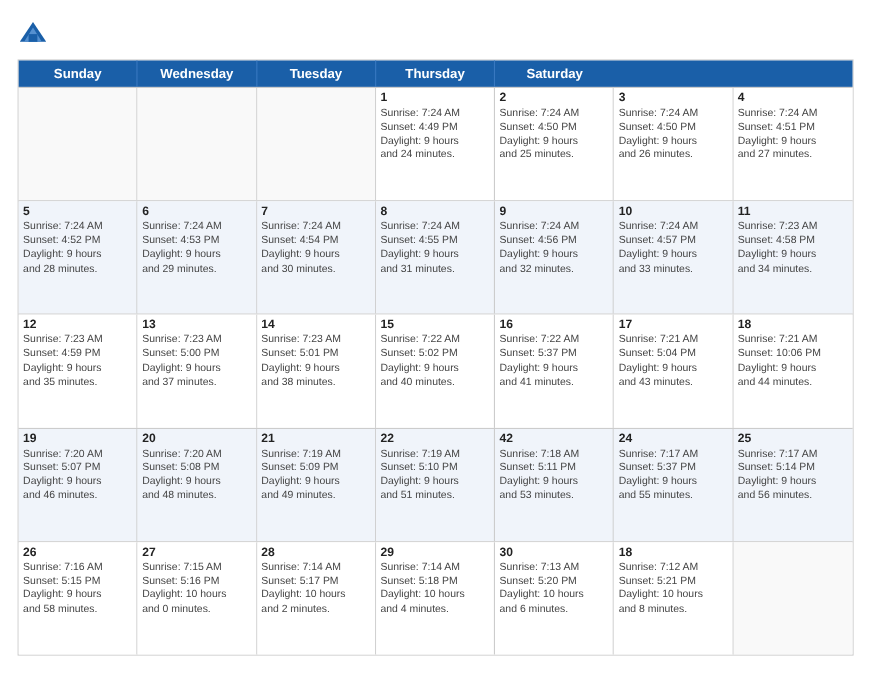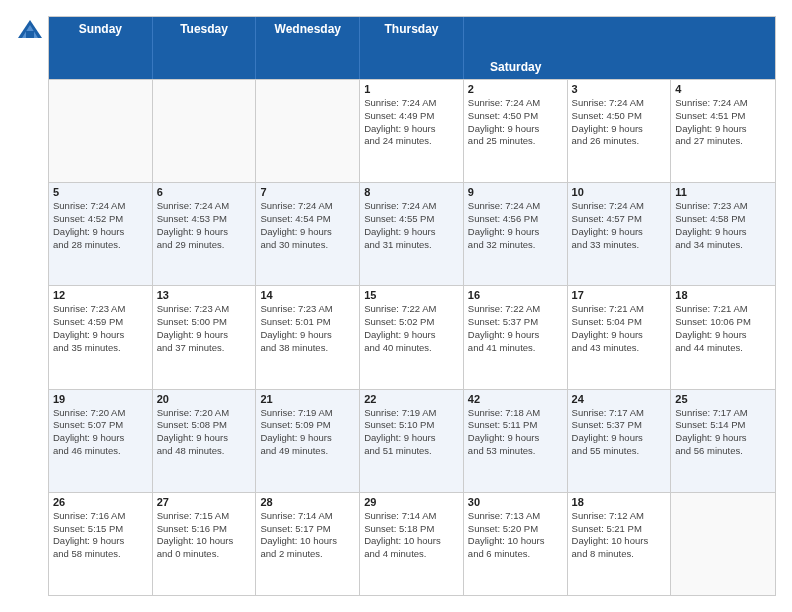--- a/index.html
+++ b/index.html
@@ -8,20 +8,21 @@
       height: 612px;
       font-family: Arial, sans-serif;
       background: #fff;
       overflow: hidden;
     }
     .page {
       width: 792px;
       height: 612px;
       padding: 16px;
       display: flex;
+      flex-direction: column;
     }
     .header {
       display: flex;
       justify-content: space-between;
       align-items: flex-start;
       margin-bottom: 10px;
     }
     .logo {
       display: flex;
       align-items: center;
@@ -70,21 +71,21 @@
       background: #1a5fa8;
     }
     .cal-header-cell {
       color: #fff;
       font-size: 12px;
       font-weight: bold;
       text-align: center;
       padding: 5px 2px;
       border-right: 1px solid #3878c0;
     }
-    .cal-header-cell:last-child { border-right: none; margin-top: 38px; }
+    .cal-header-cell:last-child { border-right: none; }
     .cal-body {
       flex: 1;
       display: flex;
       flex-direction: column;
     }
     .cal-row {
       flex: 1;
       display: grid;
       grid-template-columns: repeat(7, 1fr);
       border-top: 1px solid #ccc;
@@ -129,22 +130,22 @@
     </div>
     <div class="title-block">
       <div class="month-title"></div>
       <div class="subtitle"></div>
     </div>
   </div>
 
   <div class="calendar">
     <div class="cal-header">
     <div class="cal-header-cell">Sunday</div>
+        <div class="cal-header-cell">Wednesday</div>
         <div class="cal-header-cell">Tuesday</div>
-        <div class="cal-header-cell">Wednesday</div>
         <div class="cal-header-cell">Thursday</div>
         <div class="cal-header-cell">Saturday</div>
       </div>
     <div class="cal-body">
     <div class="cal-row">
           <div class="cal-cell empty"></div>
           <div class="cal-cell empty"></div>
           <div class="cal-cell empty"></div>
           <div class="cal-cell">
             <div class="day-num">1</div>

